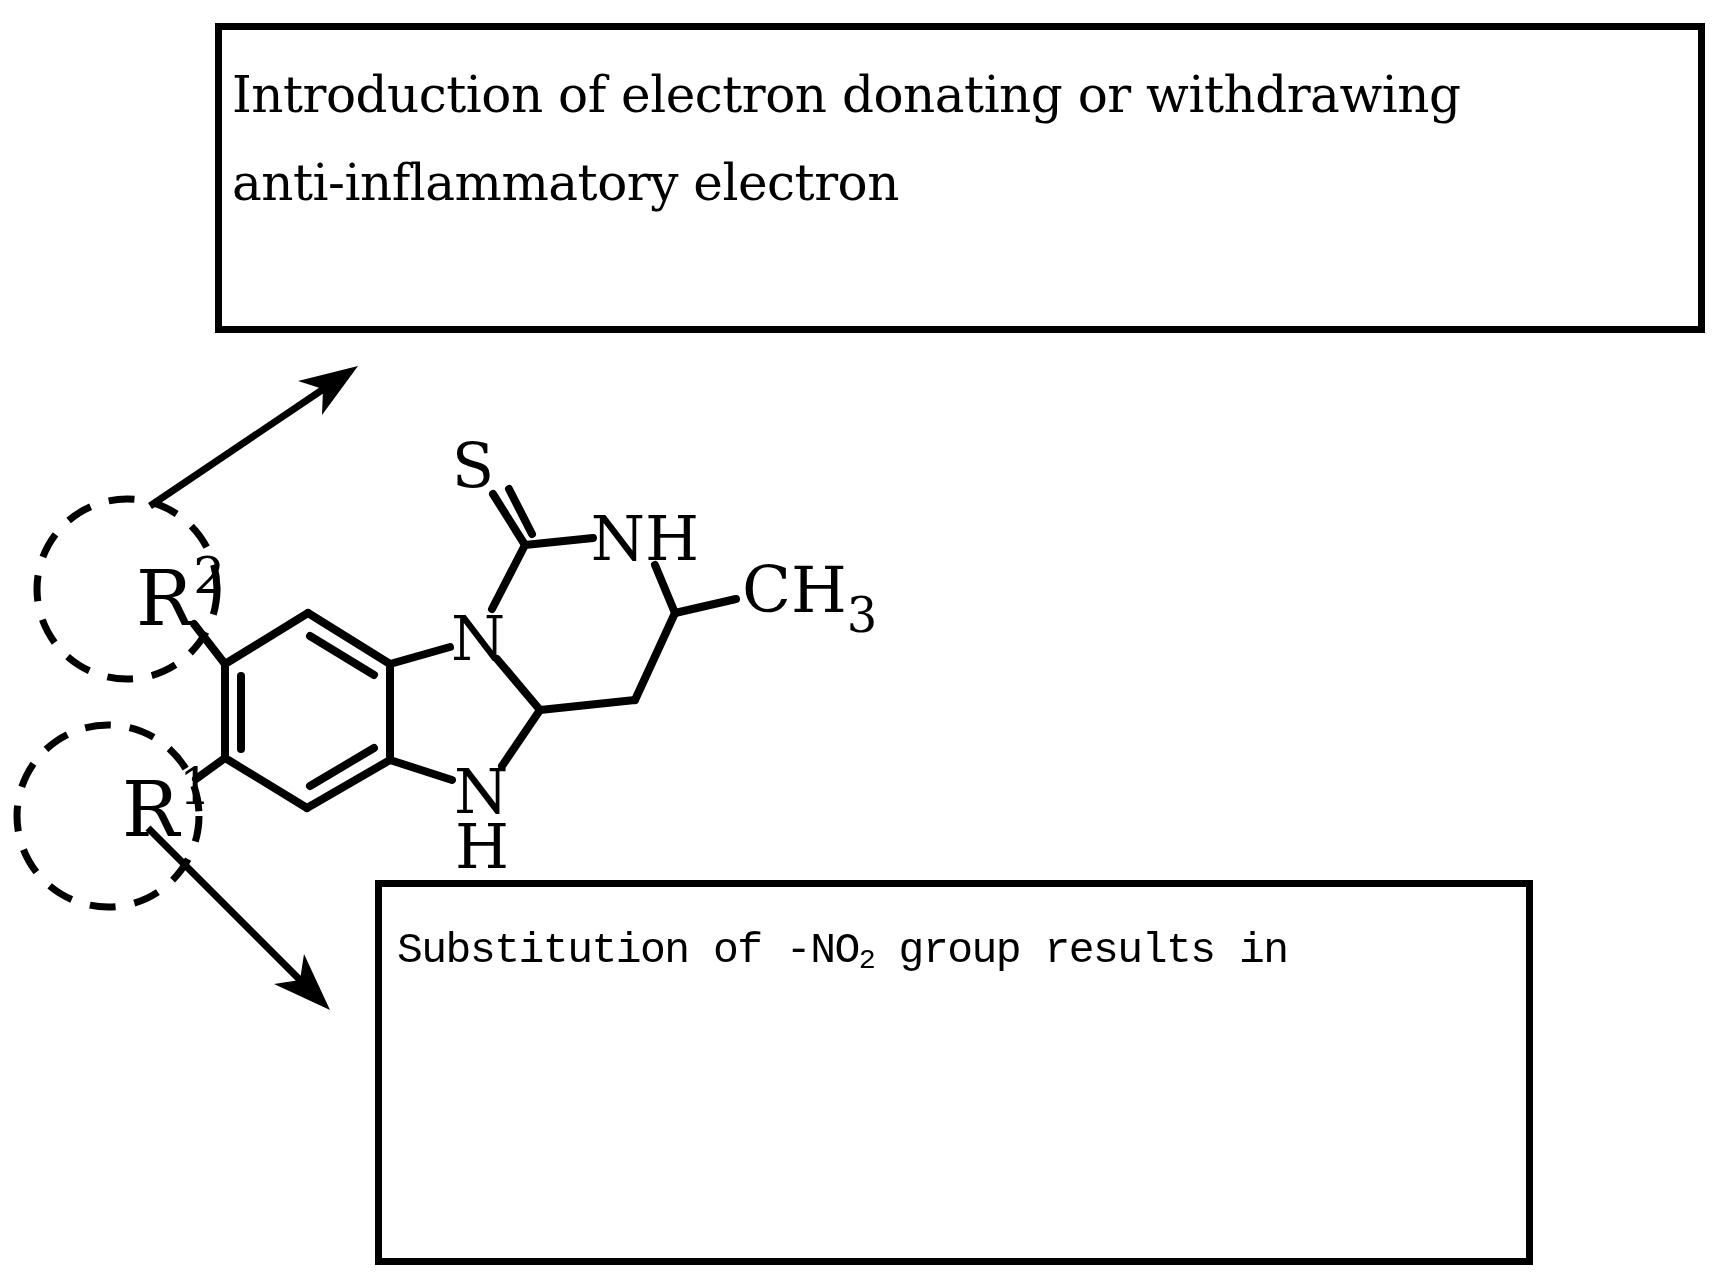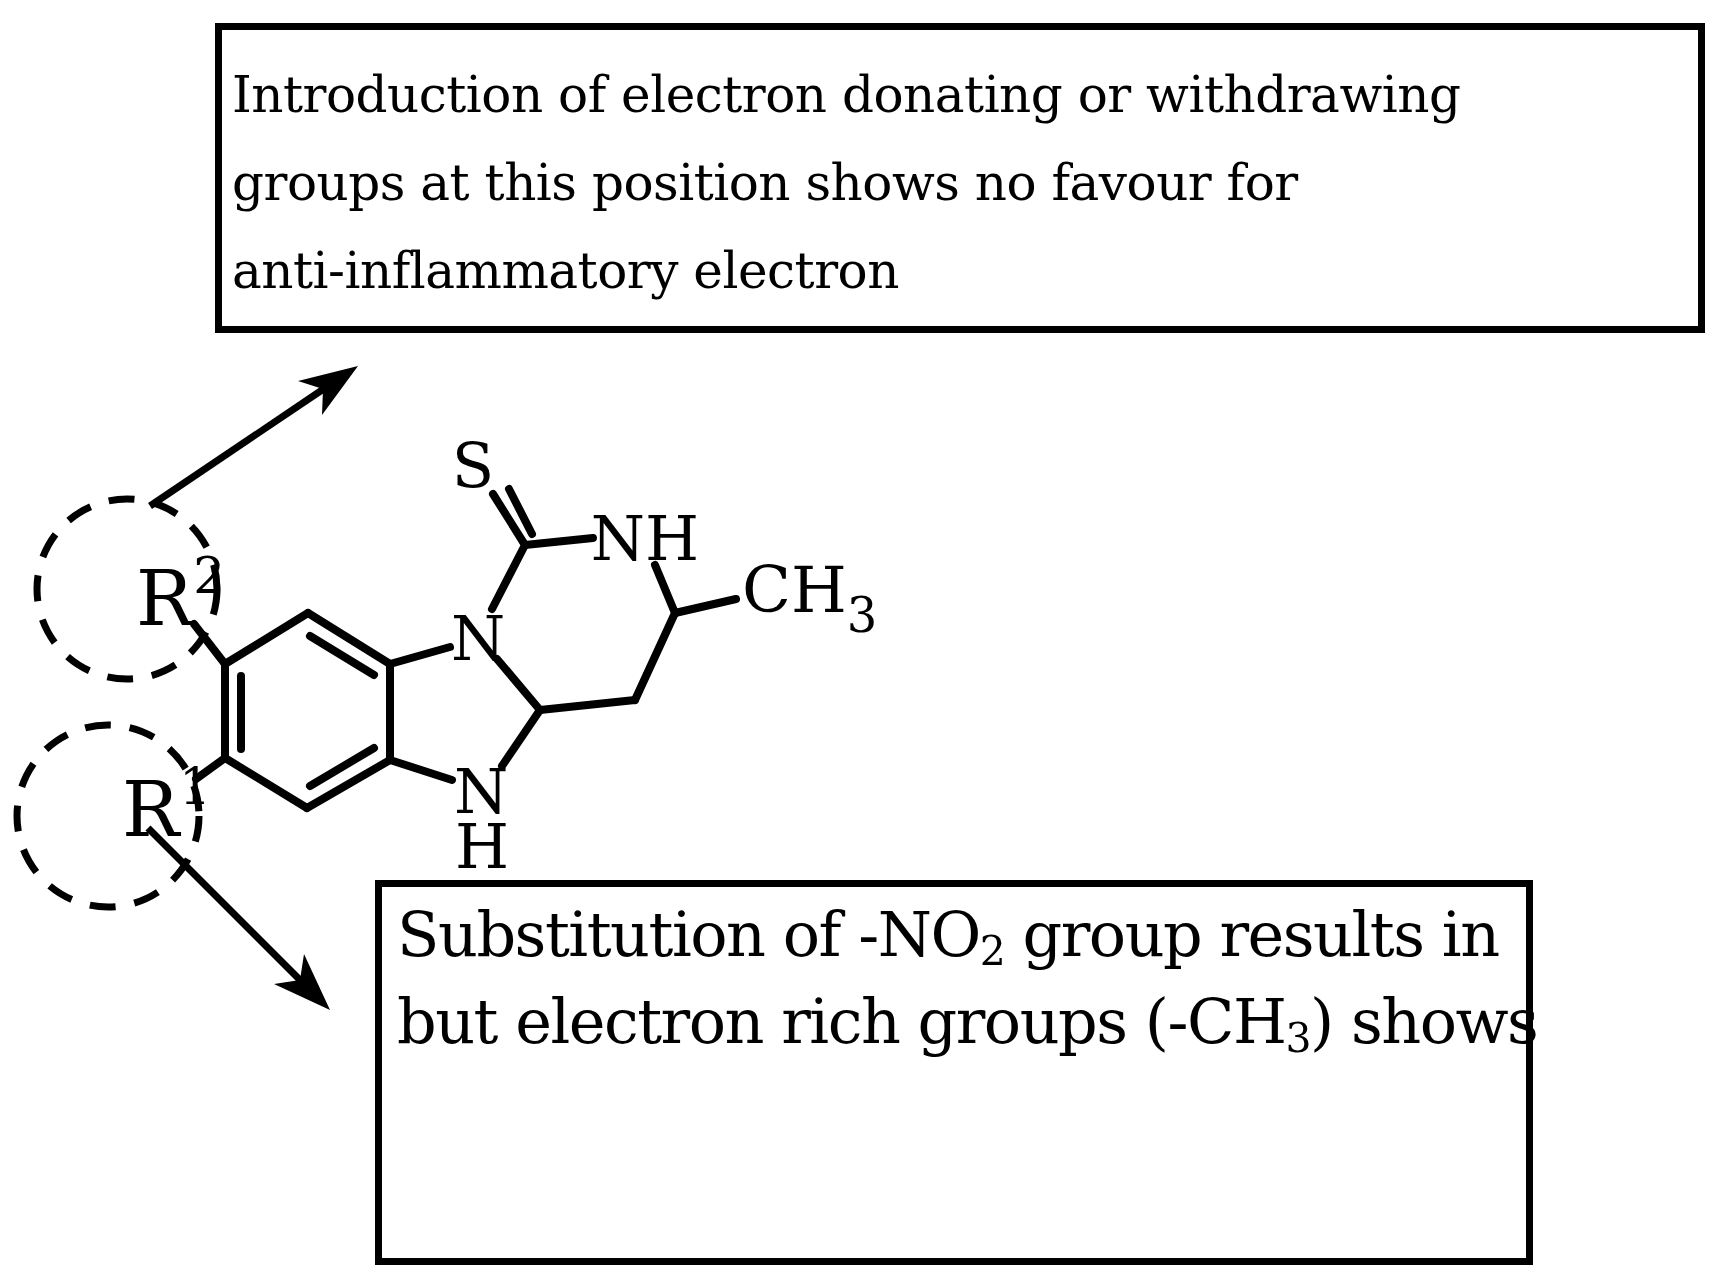--- a/index.html
+++ b/index.html
@@ -31,22 +31,22 @@
     background:var(--bg);
   }
   .note-box .txt-line { white-space:nowrap; }
   .box-top {
     left:215px; top:23px; width:1490px; height:310px;
     padding:21px 4px 0 10px;
     font-size:50px; line-height:88px; letter-spacing:-0.5px;
   }
   .box-bottom {
     left:375px; top:880px; width:1158px; height:385px;
-    padding:4px 6px 0 15px;
-    font-size:62px; line-height:87px; letter-spacing:-1.5px;
+    padding:20px 6px 0 15px;
+    font-size:43px; line-height:87px; letter-spacing:-1.5px;font-family:Liberation Mono, monospace;
   }
   .chem-sub {
     font-size:0.66em;
     vertical-align:-0.22em;
     line-height:0;
   }
 </style>
 </head>
 <body>
 
@@ -104,22 +104,20 @@
 
     <text class="atom-label methyl-label" x="742" y="612"><tspan>CH</tspan><tspan class="methyl-sub" dy="20">3</tspan></text>
 
     <text class="atom-label r-label" x="136" y="625"><tspan>R</tspan><tspan class="r-sup" dy="-32">2</tspan></text>
 
     <text class="atom-label r-label" x="122" y="836"><tspan>R</tspan><tspan class="r-sup" dy="-32">1</tspan></text>
   </svg>
 
   <div class="note-box box-top">
     <div class="txt-line">Introduction of electron donating or withdrawing</div>
-    <div class="txt-line">groups at this position shows no favour for</div>
     <div class="txt-line">anti-inflammatory electron</div>
   </div>
 
   <div class="note-box box-bottom">
     <div class="txt-line"><span>Substitution of -NO</span><sub class="chem-sub">2</sub><span> group results in</span></div>
-    <div class="txt-line"><span>but electron rich groups (-CH</span><sub class="chem-sub">3</sub><span>) shows</span></div>
   </div>
 
 </div>
 
 </body></html>

